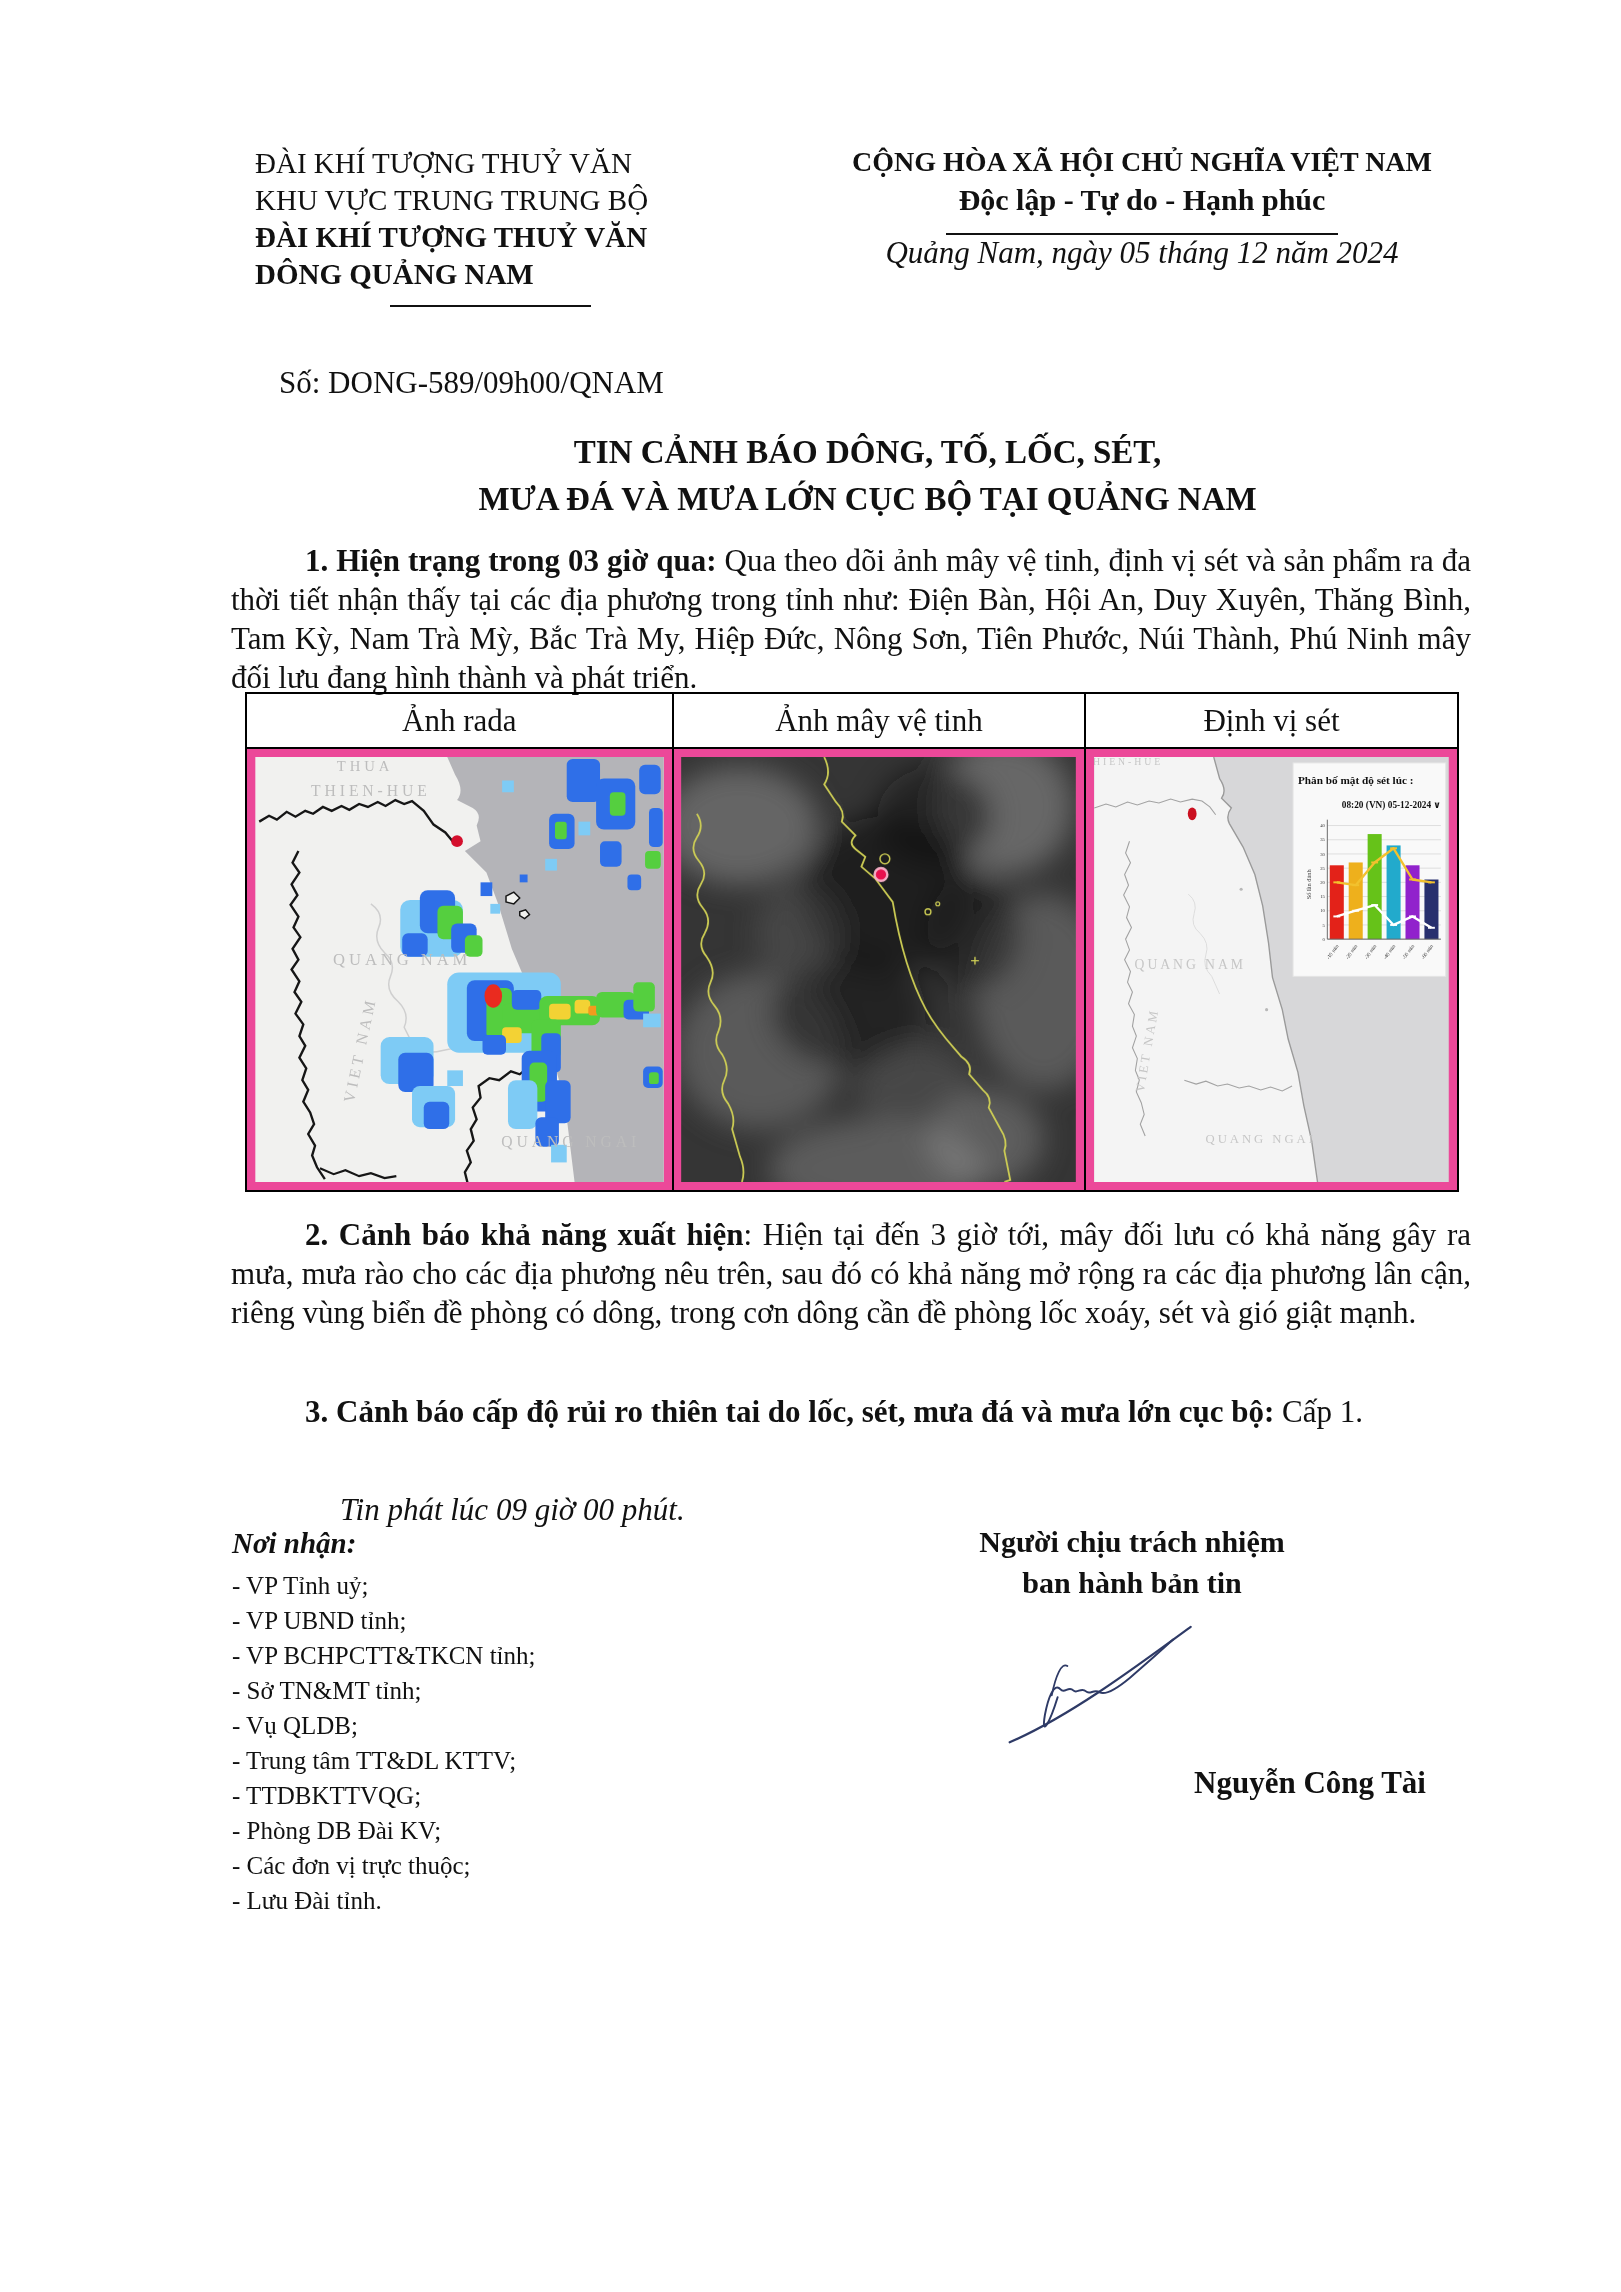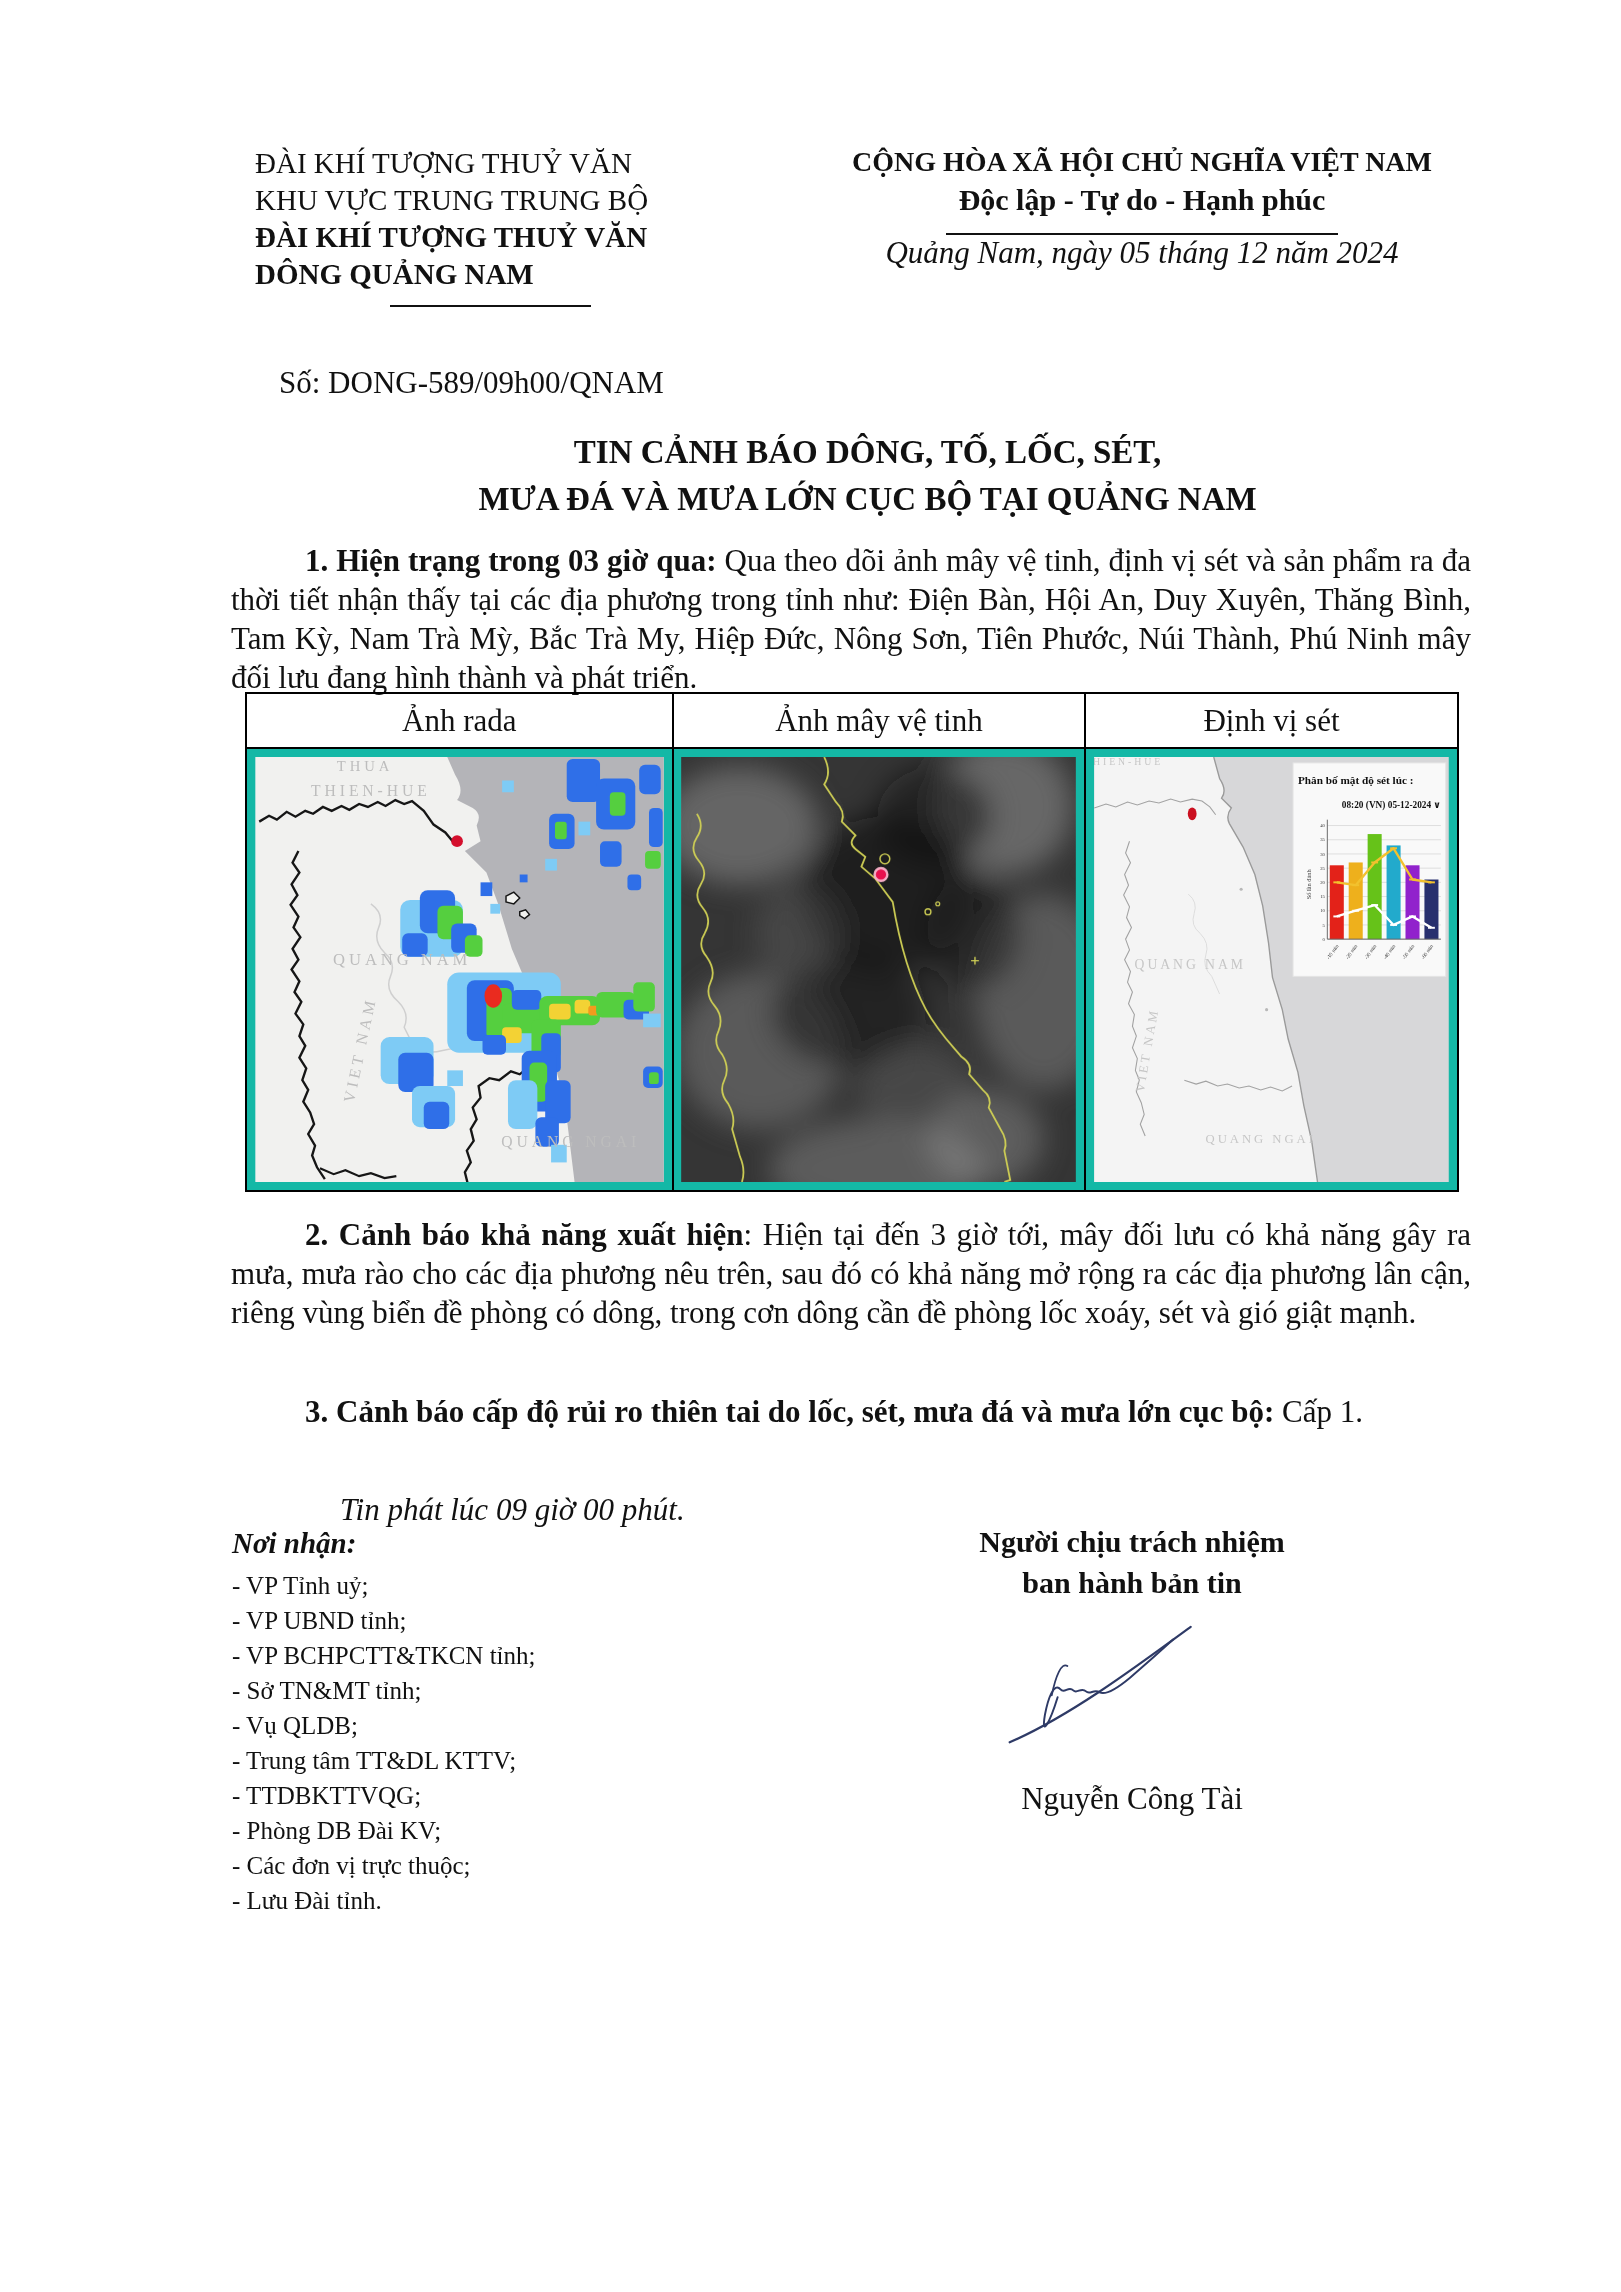--- a/index.html
+++ b/index.html
@@ -23,29 +23,29 @@
   .para{position:absolute;left:231px;width:1240px;font-size:31px;line-height:39px;
     text-align:justify;text-indent:74px;margin:0;}
   .p1{top:541px;}
   .p2{top:1215px;}
   .p3{top:1392px;}
   .pub-time{position:absolute;left:231px;top:1476px;width:1240px;font-size:31px;
     font-style:italic;text-indent:93px;margin:16px;}
   table.warn{position:absolute;left:245px;top:692px;border-collapse:collapse;}
   table.warn td{border:2.9px solid #000;}
   td.th{height:51px;text-align:center;font-size:31px;}
-  td.imgcell{padding:7.8px;vertical-align:top;background:#14b8a6;}
+  td.imgcell{padding:7.8px;vertical-align:top;background:#ec4899;}
   td.imgcell svg{display:block;}
   .footer-left{position:absolute;left:232px;top:1527px;width:549px;}
   .recips-label{font-weight:bold;font-style:italic;font-size:29px;margin:0;}
   ul.recips{list-style:none;margin:7.8px 0 0 0;padding:0;font-size:25px;line-height:35px;}
   .footer-right{position:absolute;left:838px;top:1521px;width:588px;text-align:center;}
   .footer-right .t{font-weight:bold;font-size:30px;line-height:41px;}
   .sig-svg{margin:9.8px auto 0;display:block;}
-  .signer{font-weight:normal;font-size:31px;margin-top:21px;}
+  .signer{font-weight:bold;font-size:31px;margin-top:5px;text-align:right;}
   .maplabel{fill:#bdbdbd;letter-spacing:4px;}
   .maplabel2{fill:#c6c6c6;letter-spacing:3px;}
 </style>
 </head>
 <body>
 
 <div class="page">
 
   <div class="hdr-left">
     <div>ĐÀI KHÍ TƯỢNG THUỶ VĂN</div>

